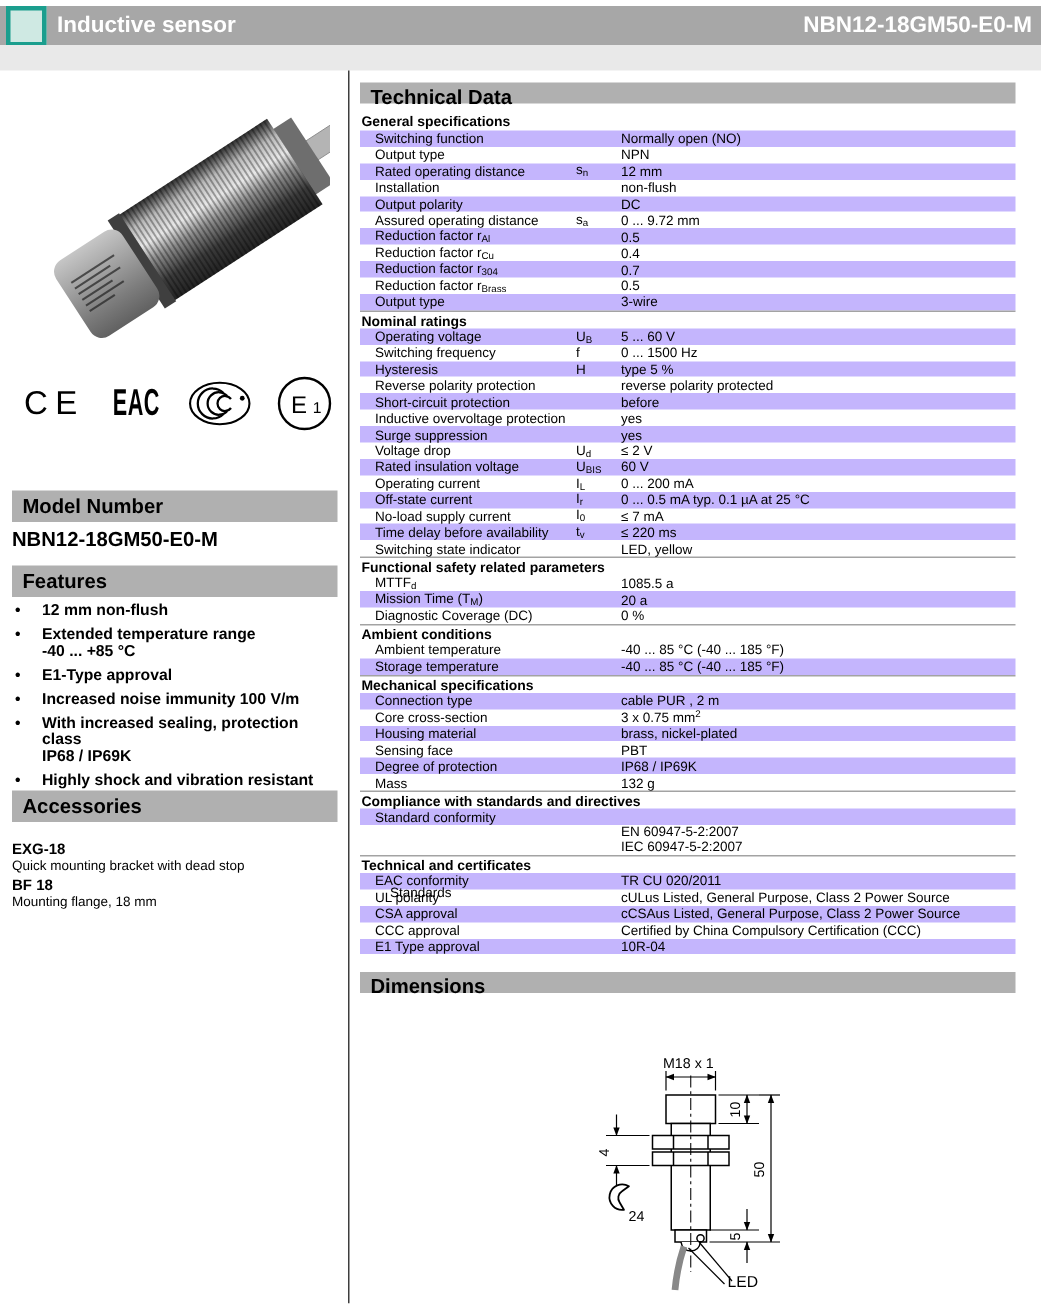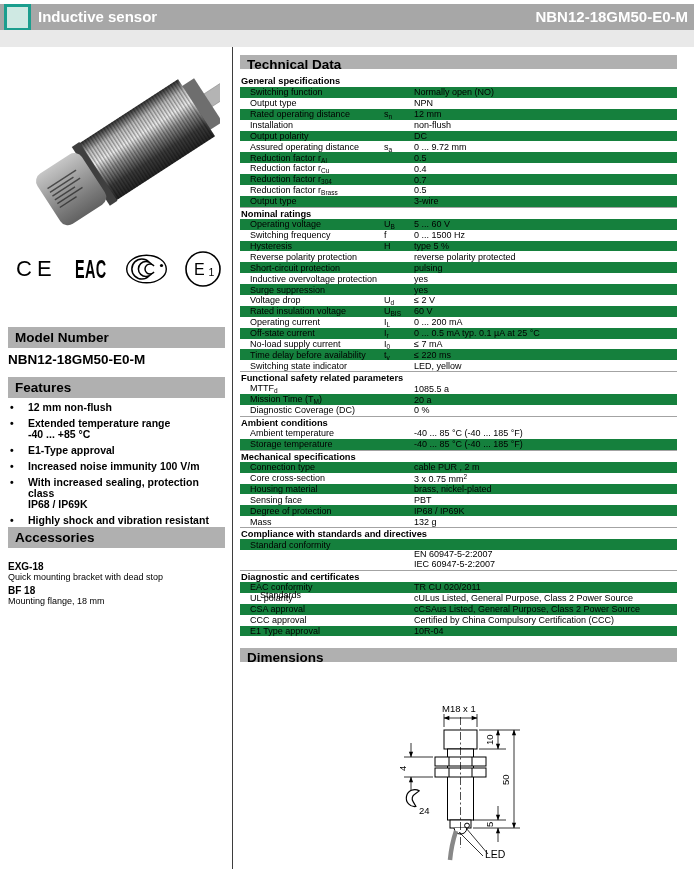--- a/index.html
+++ b/index.html
@@ -37,21 +37,21 @@
   #accessories-list { position:absolute; left:8px; top:558px; width:218px; }
   .acc-name { font-size:10px; font-weight:bold; line-height:11px; margin-top:3px; }
   .acc-desc { font-size:9px; line-height:10px; }
 
   
   #tech-table { position:absolute; left:240px; top:75px; width:437px; }
   .t-subhead { font-weight:bold; font-size:9.3px; height:12px; line-height:12px;
     border-top:1px solid #a3a3a3; padding-left:1px; }
   .t-subhead.first { border-top:none; }
   .t-row { display:flex; align-items:center; height:10.9px; font-size:9px; }
-  .t-row.shaded { background:#15803d; }
+  .t-row.shaded { background:#c4b5fd; }
   .t-row.multi { height:20px; align-items:flex-start; }
   .t-row.multi .t-val { line-height:9.8px; padding-top:0.5px; }
   .t-label { width:144px; padding-left:10px; white-space:nowrap; overflow:visible; }
   .t-label.ind2 { padding-left:20px; width:144px;margin-top:40px; }
   .t-sym { width:30px; white-space:nowrap; }
   .t-val { flex:1; white-space:nowrap; }
   sub, sup { font-size:6.5px; }
   sub { vertical-align:-1.5px; } sup { vertical-align:3px; }
 
   #dim-svg { position:absolute; left:240px; top:668px; }
@@ -238,21 +238,21 @@
         <div class="t-val">type 5 %</div>
       </div>
       <div class="t-row">
         <div class="t-label">Reverse polarity protection</div>
         <div class="t-sym"></div>
         <div class="t-val">reverse polarity protected</div>
       </div>
       <div class="t-row shaded">
         <div class="t-label">Short-circuit protection</div>
         <div class="t-sym"></div>
-        <div class="t-val">pulsing</div>
+        <div class="t-val">before</div>
       </div>
       <div class="t-row">
         <div class="t-label">Inductive overvoltage protection</div>
         <div class="t-sym"></div>
         <div class="t-val">yes</div>
       </div>
       <div class="t-row shaded">
         <div class="t-label">Surge suppression</div>
         <div class="t-sym"></div>
         <div class="t-val">yes</div>
@@ -354,21 +354,21 @@
       <div class="t-row shaded">
         <div class="t-label">Standard conformity</div>
         <div class="t-sym"></div>
         <div class="t-val"></div>
       </div>
       <div class="t-row multi">
         <div class="t-label ind2">Standards</div>
         <div class="t-sym"></div>
         <div class="t-val">EN 60947-5-2:2007<br>IEC 60947-5-2:2007</div>
       </div>
-      <div class="t-subhead">Diagnostic and certificates</div>
+      <div class="t-subhead">Technical and certificates</div>
       <div class="t-row shaded">
         <div class="t-label">EAC conformity</div>
         <div class="t-sym"></div>
         <div class="t-val">TR CU 020/2011</div>
       </div>
       <div class="t-row">
         <div class="t-label">UL polarity</div>
         <div class="t-sym"></div>
         <div class="t-val">cULus Listed, General Purpose, Class 2 Power Source</div>
       </div>

